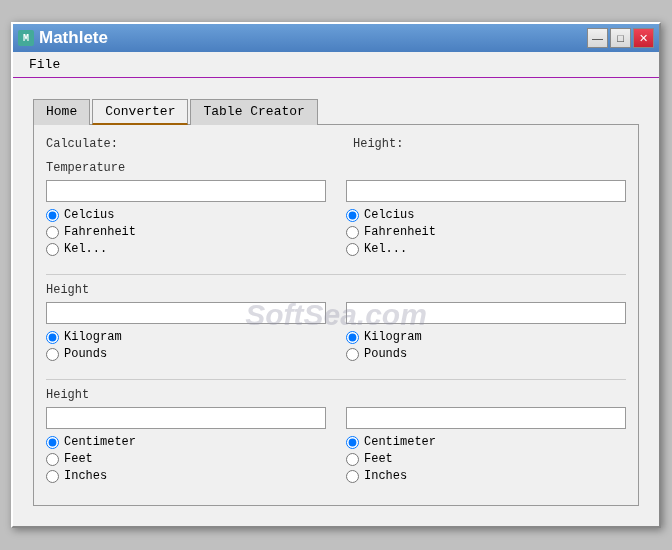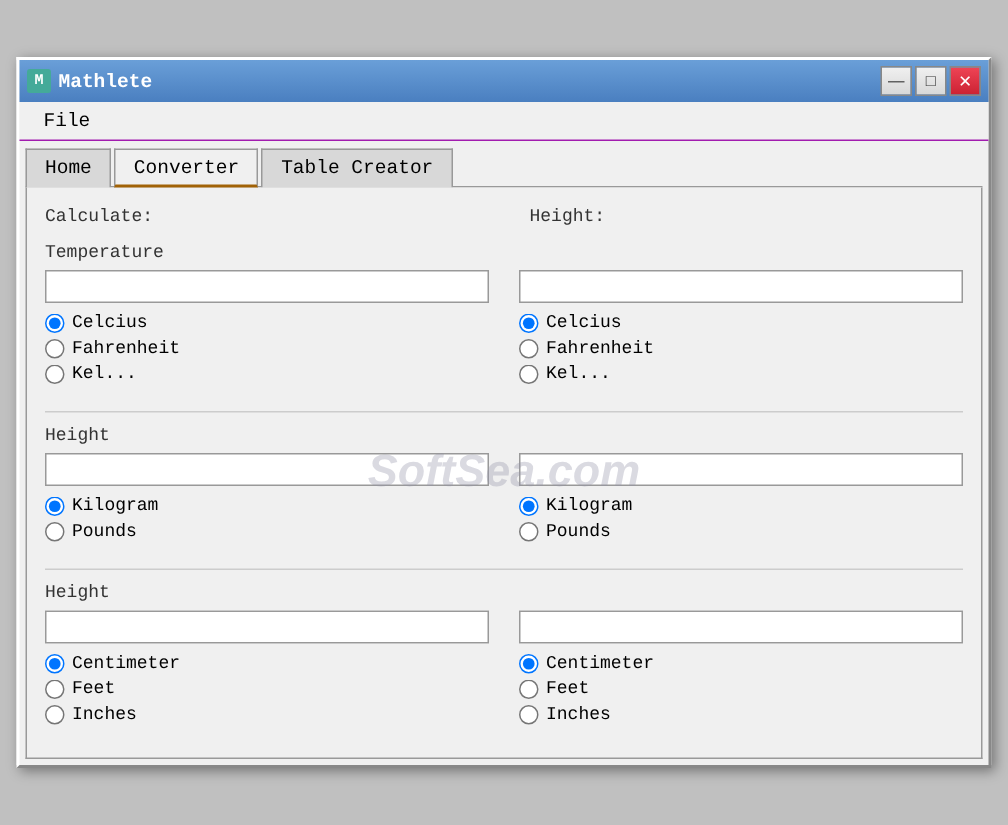--- a/index.html
+++ b/index.html
@@ -47,23 +47,23 @@
       display: flex;
       align-items: center;
       justify-content: center;
       font-size: 10px;
       color: white;
       font-weight: bold;
     }
 
     .title-text {
       color: white;
-      font-size: 13px;
+      font-size: 17px;
       font-weight: bold;
-      font-family: Liberation Mono, monospace;
+      font-family: Liberation Sans, sans-serif;
     }
 
     .title-buttons {
       display: flex;
       gap: 2px;
     }
 
     .title-btn {
       width: 21px;
       height: 20px;
@@ -90,21 +90,21 @@
     }
 
     .menu-item {
       display: inline-block;
       padding: 2px 8px;
       cursor: pointer;
       font-size: 13px;
     }
 
     .main-content {
-      padding: 4px;
+      padding: 20px;
     }
 
     .tabs {
       display: flex;
       border-bottom: 1px solid #999;
       margin-bottom: 0;
     }
 
     .tab {
       padding: 4px 12px;

